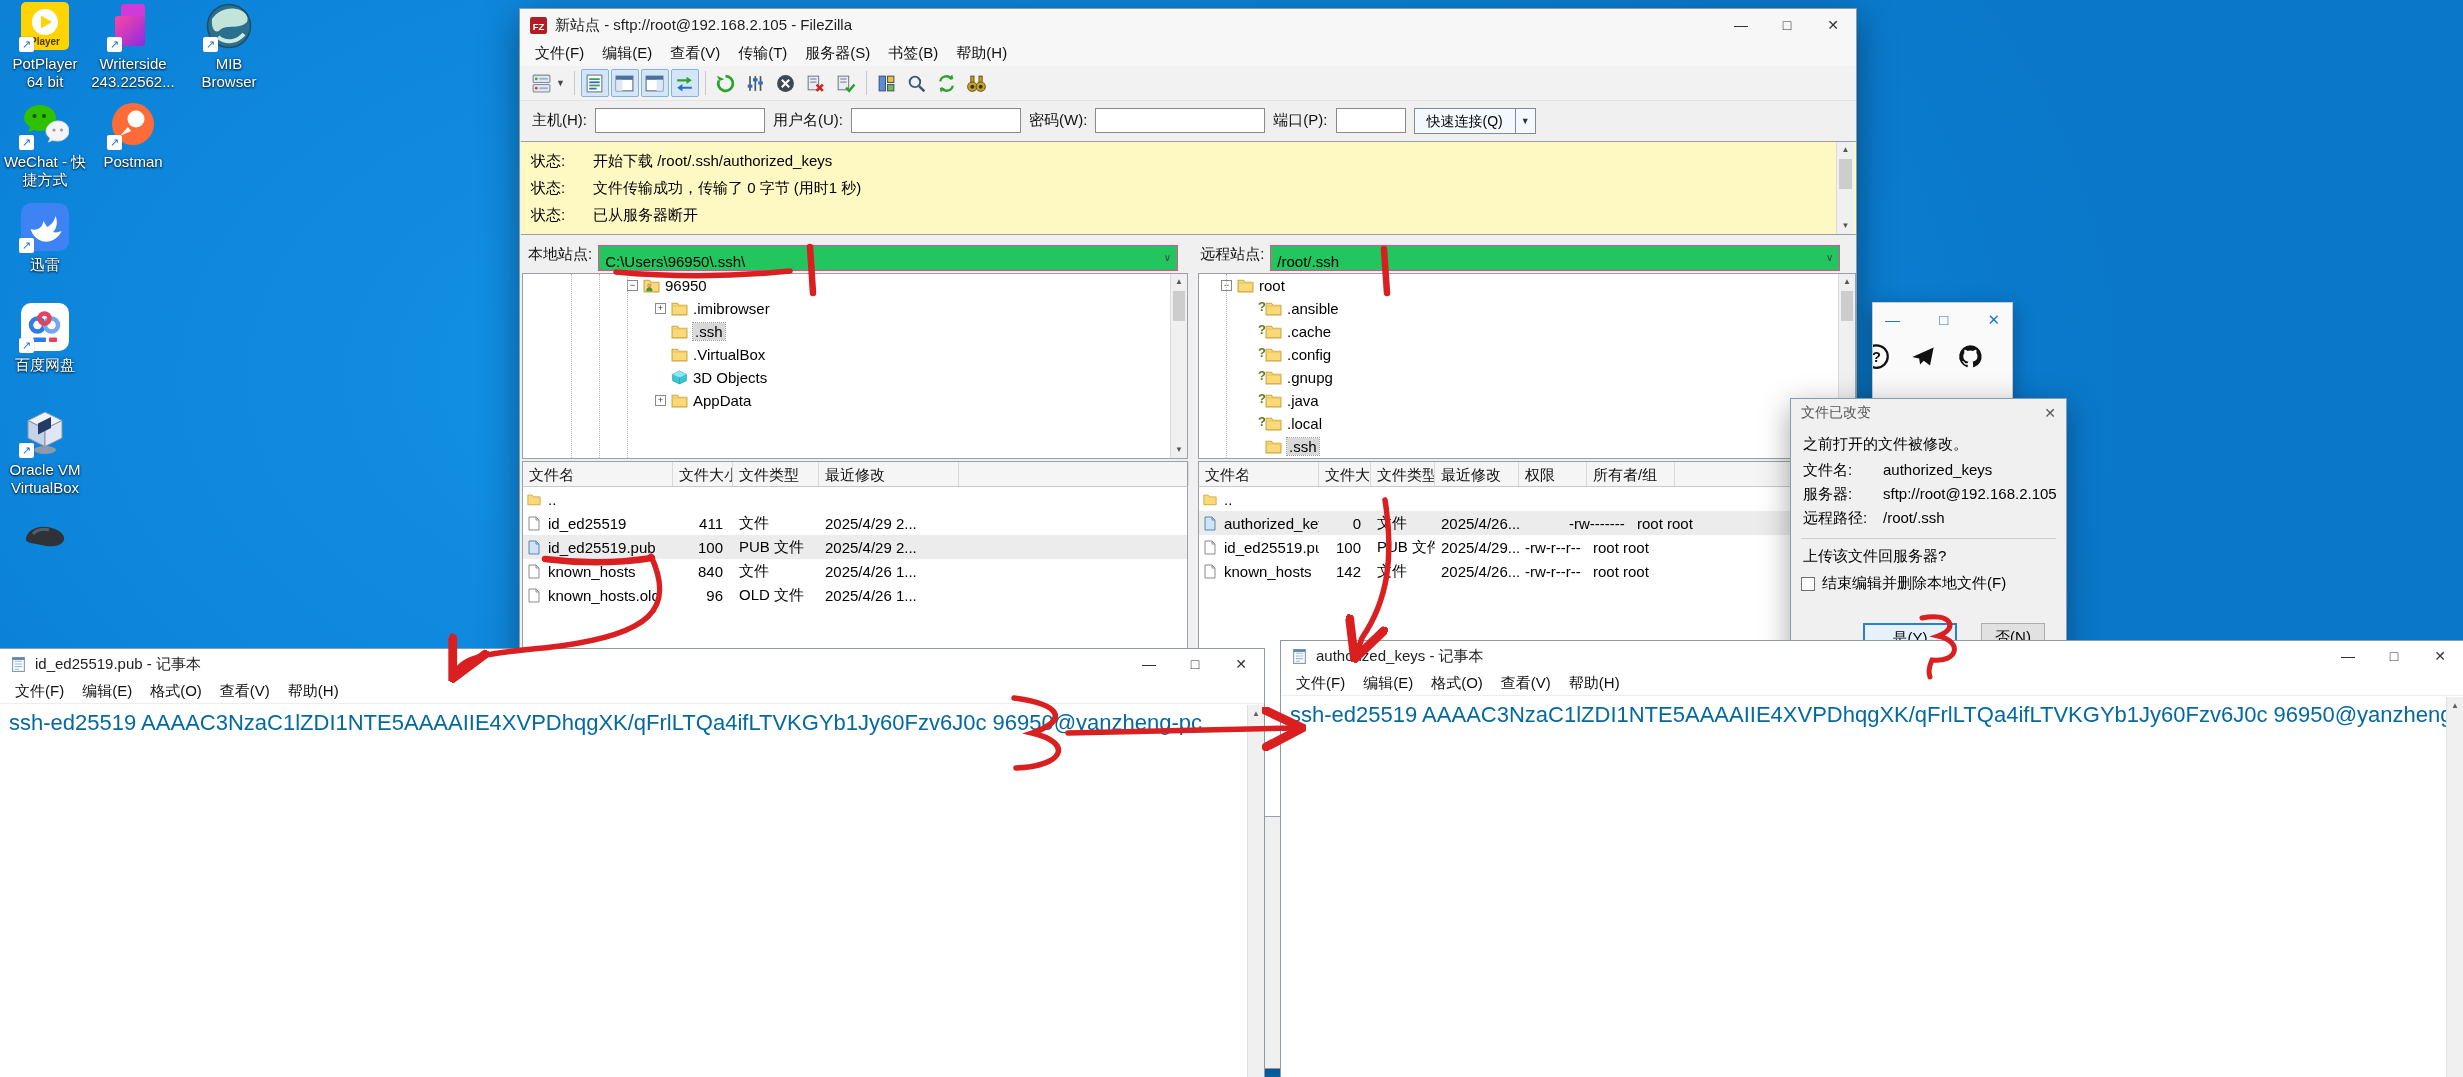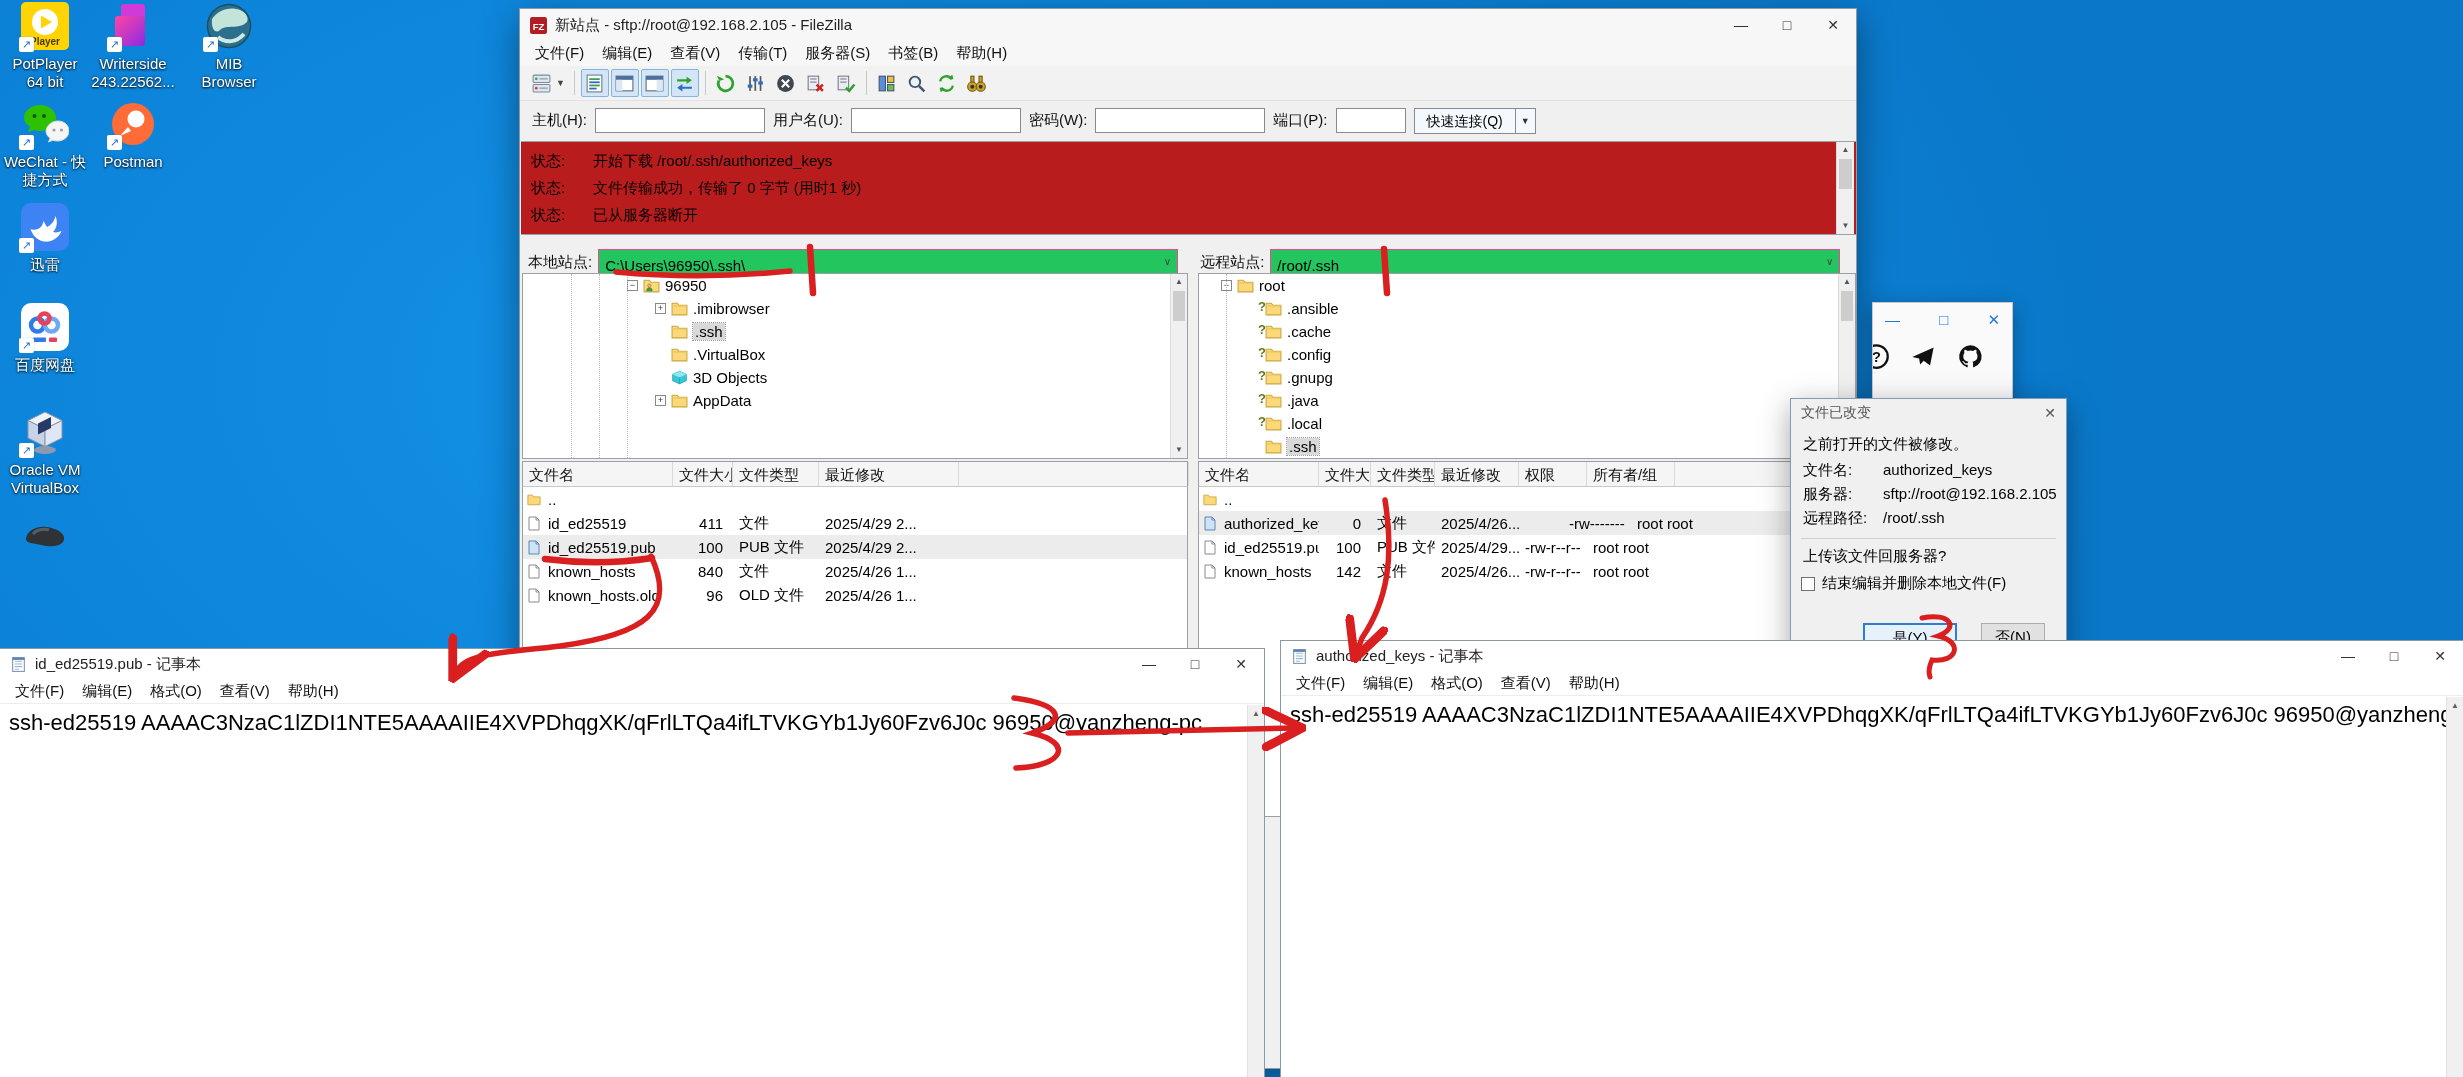--- a/index.html
+++ b/index.html
@@ -36,28 +36,28 @@
   .tb svg { width:21px; height:21px; }
   .tb.pressed { background:#d3e6f8; border-color:#84b3dd; }
   .tbsep { width:1px; height:24px; background:#c8c8c8; margin:0 5px; }
   .tbcaret { font-size:9px; color:#444; margin:0 4px 0 0; }
   #fz-qc { height:40px; display:flex; align-items:center; padding-left:12px; gap:8px; border-top:1px solid #e2e2e2; }
   #fz-qc label { font-size:15px; color:#111; }
   #fz-qc input { height:25px; border:1px solid #8a8a8a; background:#fff; font-size:14px; padding:0 4px; }
   .qbtn { height:26px; display:flex; }
   .qbtn .main { border:1px solid #8a8a8a; background:#f4f9ff; font-size:14px; padding:0 12px; line-height:24px; }
   .qbtn .drop { border:1px solid #8a8a8a; border-left:none; background:#f4f9ff; width:20px; text-align:center; font-size:9px; line-height:24px; color:#333; }
-  #fz-log { position:absolute; left:1px; top:132px; width:1335px; height:94px; background:#b91c1c;
+  #fz-log { position:absolute; left:1px; top:132px; width:1335px; height:94px; background:#fef9c3;
     border-top:1px solid #9aa0a6; border-bottom:1px solid #9aa0a6; padding:5px 0 0 10px; }
   #fz-log .lrow { display:flex; font-size:15px; line-height:27px; color:#000; }
   #fz-log .pre { width:62px; flex:none; }
   .sb { position:absolute; background:#f0f0f0; border-left:1px solid #dcdcdc; }
   .sb .ar { height:16px; font-size:8px; color:#555; text-align:center; line-height:16px; }
   .sb .thumb { margin:1px 2px; height:30px; background:#cdcdcd; }
-  #fz-siterow { position:absolute; left:0; top:236px; width:1338px; height:34px; display:flex; align-items:center; }
+  #fz-siterow { position:absolute; left:0; top:236px; width:1338px; height:34px; display:flex; align-items:flex-start; }
   .sitelabel { font-size:15px; color:#111; flex:none; }
   .combo { position:relative; height:26px; background:#22c55e; border:1px solid #ec4899; font-size:15px;
     line-height:24px; padding:4px 24px 0 6px; white-space:nowrap; overflow:hidden; }
   .combo .cv { position:absolute; right:6px; top:0; font-size:10px; color:#444; }
   .pane { position:absolute; background:#fff; border:1px solid #9aa0a6; overflow:hidden; }
   #fz-ltree { left:2px; top:264px; width:666px; height:186px; }
   #fz-rtree { left:678px; top:264px; width:658px; height:186px; }
   .trow { height:23px; display:flex; align-items:center; font-size:15px; color:#000; white-space:nowrap; }
   .texp { width:11px; height:11px; border:1px solid #898989; background:#fff; font-size:9px; line-height:9px;
     text-align:center; color:#333; flex:none; margin-right:5px; }
@@ -102,21 +102,21 @@
   #dlg .box { width:14px; height:14px; border:1px solid #707070; background:#fff; flex:none; }
   .btn { position:absolute; background:#e1e1e1; border:1px solid #adadad; text-align:center; font-size:15px; line-height:26px; }
   #btn-yes { left:72px; top:224px; width:94px; height:30px; border:2px solid #2e7dd1; background:#e5f1fb; line-height:25px; }
   #btn-no  { left:190px; top:224px; width:64px; height:30px; }
 
   
   .notepad { z-index:30; background:#fff; }
   .notepad .tbar { background:#fff; }
   .notepad .menubar { background:#fff; border-bottom:1px solid #ededed; }
   .notepad .content { position:absolute; left:0; right:17px; top:56px; bottom:0; background:#fff;
-    font-size:22px; color:#000000; padding:5px 0 0 9px; white-space:pre; overflow:hidden; }
+    font-size:22px; color:#0369a1; padding:5px 0 0 9px; white-space:pre; overflow:hidden; }
   #np-left  { left:-1px; top:648px; width:1266px; height:430px; position:absolute; border:1px solid #8e9aa3; }
   #np-right { left:1280px; top:640px; width:1184px; height:438px; position:absolute; border:1px solid #8e9aa3; }
   .npsb { position:absolute; right:0; top:56px; bottom:0; width:17px; background:#f0f0f0; border-left:1px solid #e0e0e0; }
   .npsb .ar { height:17px; text-align:center; font-size:8px; color:#606060; line-height:17px; }
 
   
   #anno { position:absolute; inset:0; width:2463px; height:1077px; z-index:999; pointer-events:none; }
 </style>
 </head>
 <body>

